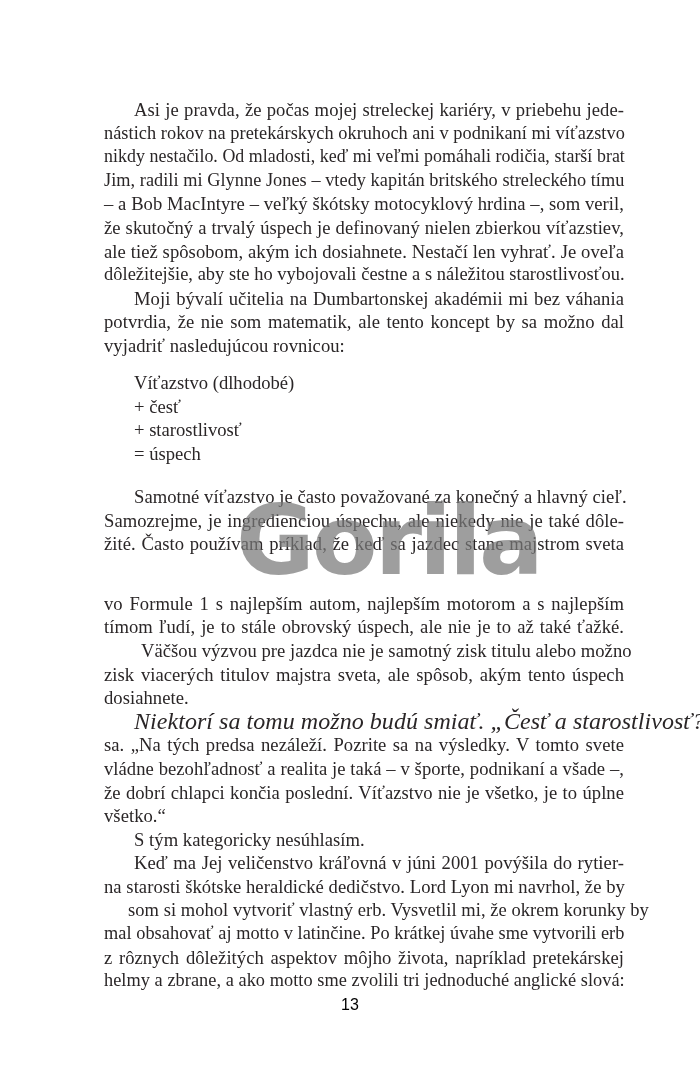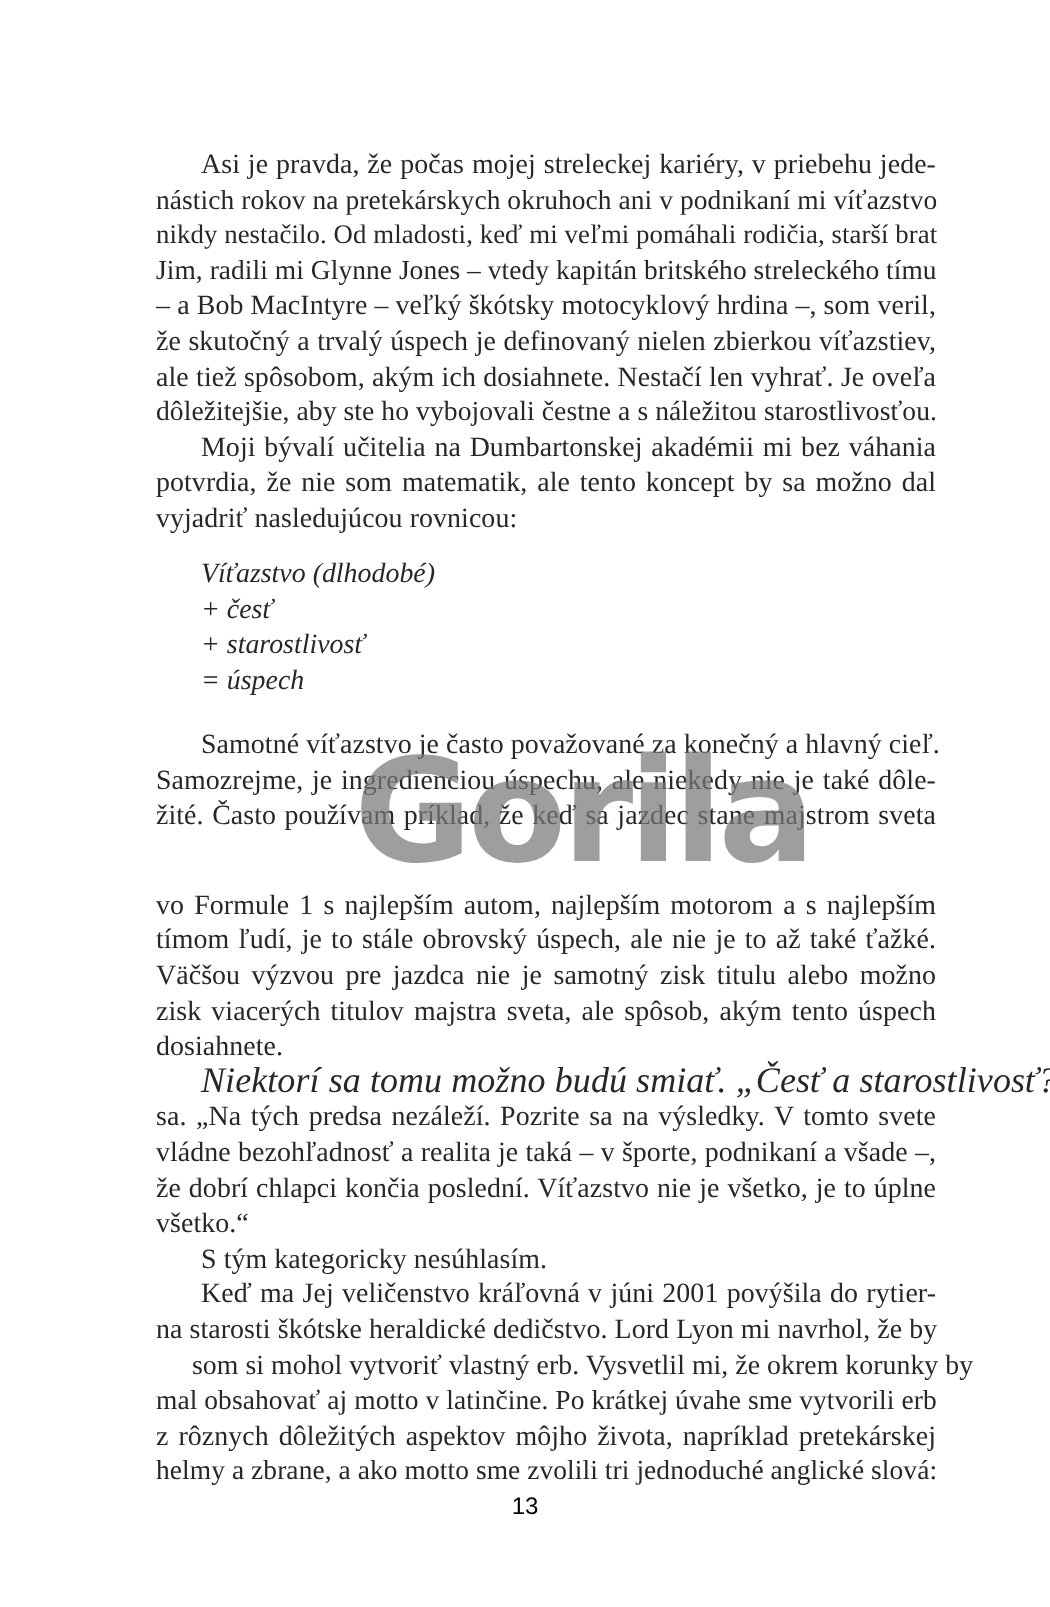--- a/index.html
+++ b/index.html
@@ -44,21 +44,20 @@
     .line.indent {
       padding-left: 30px;
     }
     .equation {
       position: absolute;
       left: 134px;
       top: 371px;
       font-family: "Liberation Serif", "DejaVu Serif", serif;
       font-size: 18.6px;
       line-height: 23.6px;
-      font-style: italic;
     }
     .equation .eq-line {
       display: block;
       height: 23.6px;
       white-space: nowrap;
     }
     #block1 { top: 98px; }
     #block2 { top: 485px; }
     .watermark {
       position: absolute;
@@ -109,21 +108,21 @@
       <span class="eq-line">+ starostlivosť</span>
       <span class="eq-line">= úspech</span>
     </div>
 
   <div class="text-block" id="block2">
       <span class="line indent" style="white-space: nowrap;">Samotné víťazstvo je často považované za konečný a hlavný cieľ.</span>
       <span class="line" style="white-space: nowrap;">Samozrejme, je ingredienciou úspechu, ale niekedy nie je také dôle-</span>
       <span class="line" style="white-space: nowrap;">žité. Často používam príklad, že keď sa jazdec stane majstrom sveta</span>
       <span class="line" style="white-space: nowrap; margin-top: 36px;">vo Formule 1 s najlepším autom, najlepším motorom a s najlepším</span>
       <span class="line" style="white-space: nowrap;">tímom ľudí, je to stále obrovský úspech, ale nie je to až také ťažké.</span>
-      <span class="line" style="white-space: nowrap;">Väčšou výzvou pre jazdca nie je samotný zisk titulu alebo možno</span>
+      <span class="line" style="white-space: nowrap; margin-left: 37px;">Väčšou výzvou pre jazdca nie je samotný zisk titulu alebo možno</span>
       <span class="line" style="white-space: nowrap;">zisk viacerých titulov majstra sveta, ale spôsob, akým tento úspech</span>
       <span class="line last" style="white-space: nowrap;">dosiahnete.</span>
       <span class="line indent" style="white-space: nowrap; font-size: 24px; font-style: italic;">Niektorí sa tomu možno budú smiať. „Česť a starostlivosť?“ zasmejú</span>
       <span class="line" style="white-space: nowrap;">sa. „Na tých predsa nezáleží. Pozrite sa na výsledky. V tomto svete</span>
       <span class="line" style="white-space: nowrap;">vládne bezohľadnosť a realita je taká – v športe, podnikaní a všade –,</span>
       <span class="line" style="white-space: nowrap;">že dobrí chlapci končia poslední. Víťazstvo nie je všetko, je to úplne</span>
       <span class="line last" style="white-space: nowrap;">všetko.“</span>
       <span class="line indent last" style="white-space: nowrap;">S tým kategoricky nesúhlasím.</span>
       <span class="line indent" style="white-space: nowrap;">Keď ma Jej veličenstvo kráľovná v júni 2001 povýšila do rytier-</span>
       <span class="line" style="white-space: nowrap;">na starosti škótske heraldické dedičstvo. Lord Lyon mi navrhol, že by</span>

